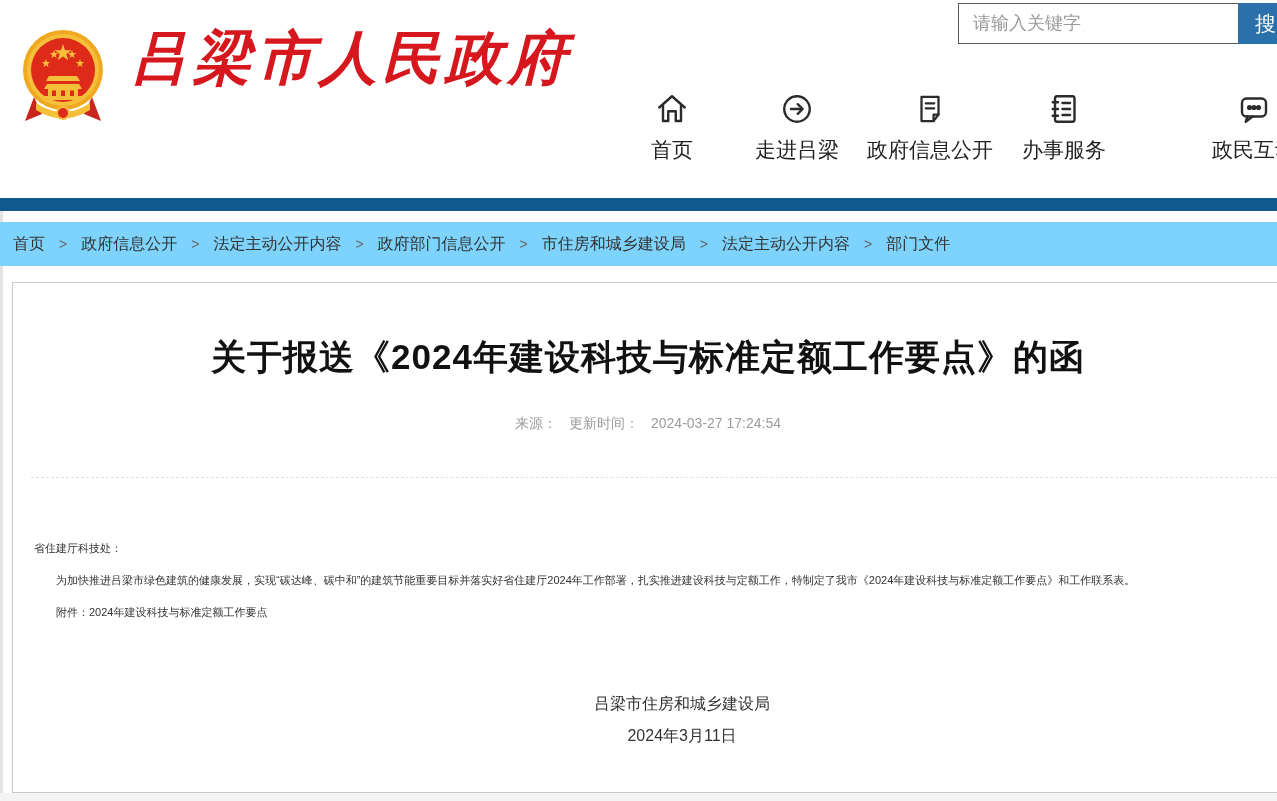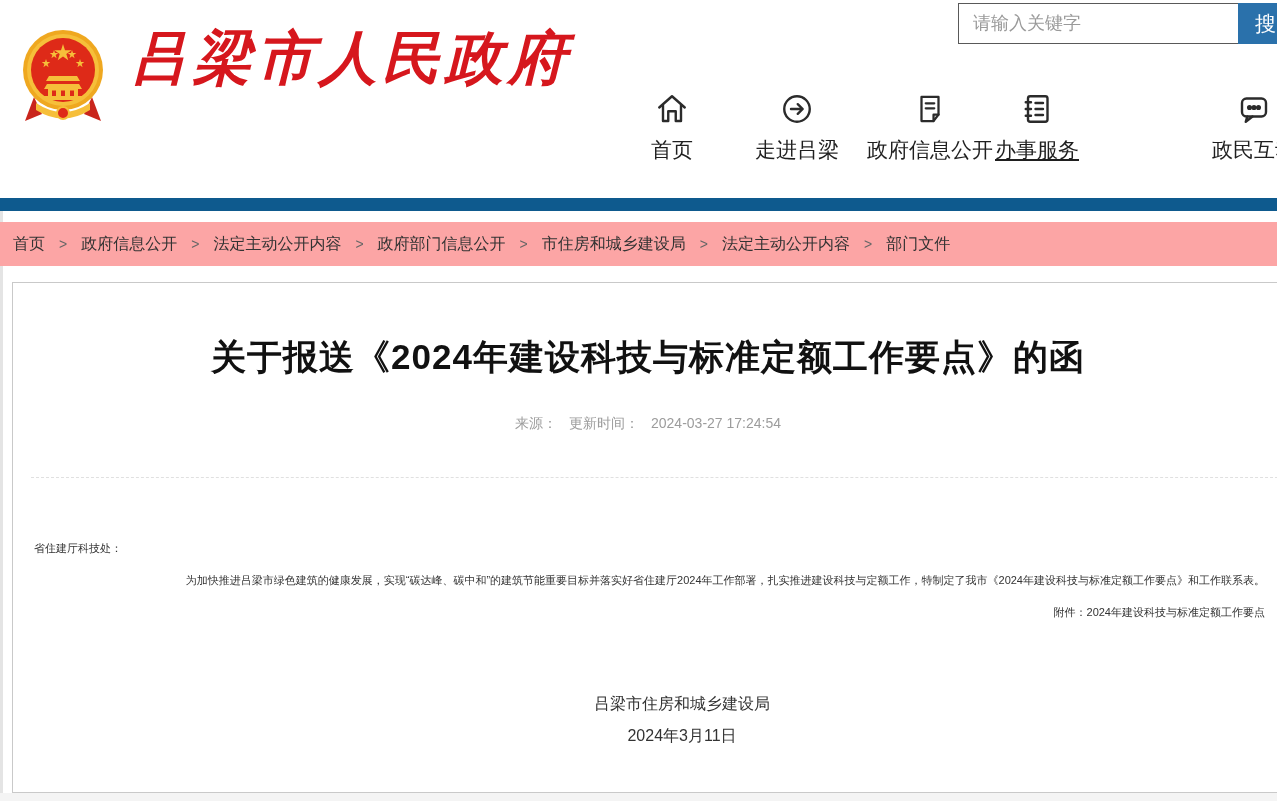--- a/index.html
+++ b/index.html
@@ -20,41 +20,41 @@
   .search-input::placeholder { color:#9a9a9a; }
   .search-btn { width:80px; height:41px; background:#2a71ab; color:#fff; font-size:21px; border:none; cursor:pointer; letter-spacing:2px; }
 
   
   .nav-item { position:absolute; top:88px; text-align:center; cursor:pointer; color:#1f1f1f; }
   .nav-item .ni { height:42px; display:flex; align-items:center; justify-content:center; }
   .nav-item .nl { font-size:21px; margin-top:6px; white-space:nowrap; }
   .nav-home    { left:612px; width:120px; }
   .nav-enter   { left:727px; width:140px; }
   .nav-info    { left:850px; width:160px; }
-  .nav-service { left:967px; width:140px;text-decoration:underline; }
+  .nav-service { left:994px; width:140px; }
   .nav-interact{ left:1184px; width:140px; }
 
   
   .blue-bar { position:absolute; left:0; top:198px; width:1277px; height:13px; background:#0e5a8e; }
 
   
-  .crumbs { position:absolute; left:0; top:222px; width:1277px; height:44px; background:#fca5a5; line-height:44px; padding-left:13px; font-size:16px; color:#333; white-space:nowrap; }
+  .crumbs { position:absolute; left:0; top:222px; width:1277px; height:44px; background:#7dd3fc; line-height:44px; padding-left:13px; font-size:16px; color:#333; white-space:nowrap; }
   .crumbs a { color:#333; text-decoration:none; cursor:pointer; }
   .crumb-sep { color:#666; margin:0 14px; font-size:14px; }
 
   
   .content-box { position:absolute; left:12px; top:282px; width:1340px; height:511px; background:#fff; border:1px solid #c9c9c9; }
   .article-head { width:1270px; text-align:center; }
   .article-title { padding-top:52px; font-size:35px; font-weight:bold; color:#111; line-height:44px; letter-spacing:1px; }
   .article-meta { margin-top:36px; font-size:14px; color:#9c9c9c; }
   .article-meta span { margin:0 6px; }
   .divider { margin:44px 18px 0 18px; border:none; border-top:1px dashed #e0e0e0; height:0; }
 
   .article-body { margin-top:54px; padding-left:21px; width:1252px; font-size:11px; line-height:32px; color:#333; }
-  .indent { text-indent:2em;text-align:right; }
+  .indent { text-indent:2em; }
 
   .signature-block { margin-top:60px; width:1338px; text-align:center; font-size:16px; line-height:32px; color:#333; }
 
   .bottom-strip { position:absolute; left:0; bottom:0; width:1277px; height:8px; background:#f4f4f4; }
 
   .icon-svg { stroke:#2b2b2b; fill:none; stroke-width:1.6; stroke-linecap:round; stroke-linejoin:round; }
 </style>
 </head>
 <body>
 

